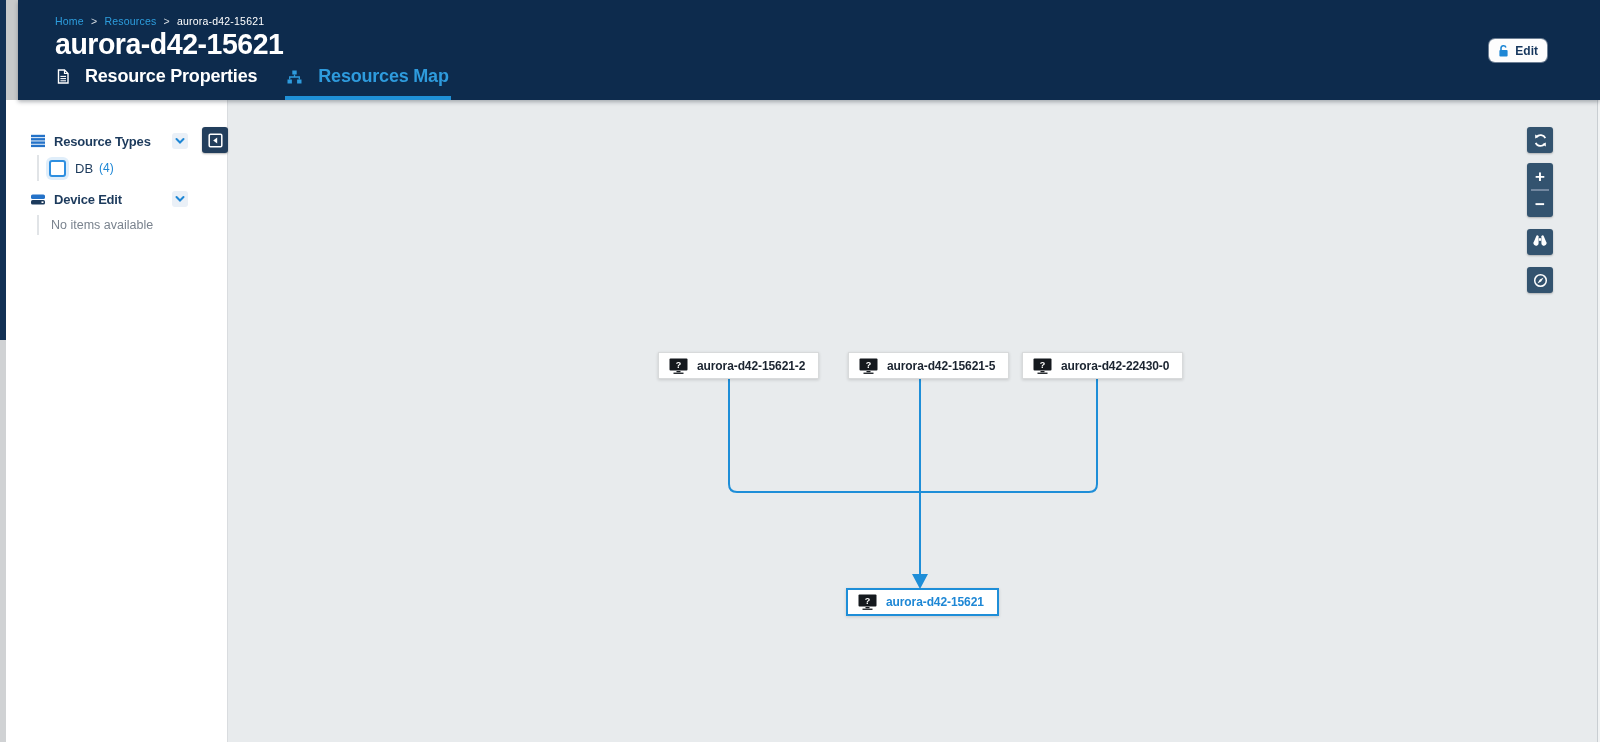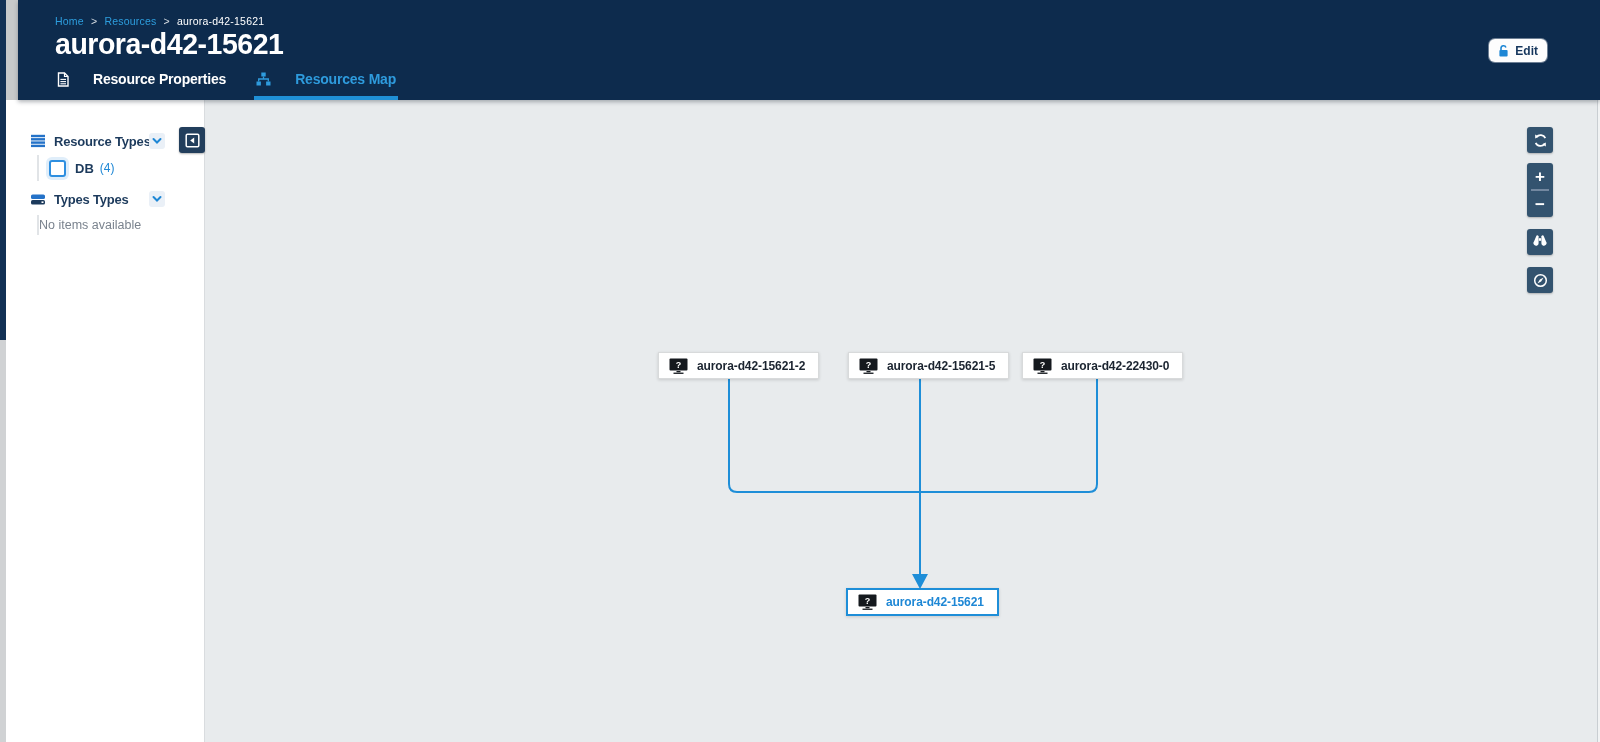--- a/index.html
+++ b/index.html
@@ -14,35 +14,35 @@
 
   
   .header { position:absolute; left:18px; right:0; top:0; height:100px; background:#0d2b4d; box-shadow:0 2px 4px rgba(40,50,60,.35); z-index:4; }
   .breadcrumb { position:absolute; left:37px; top:15px; font-size:10.5px; font-weight:normal; letter-spacing:.2px; color:#fff; }
   .breadcrumb .crumb-link { color:#2d9ede; cursor:pointer; }
   .breadcrumb .sep { color:#d7dde3; margin:0 4px; }
   .page-title { position:absolute; left:37px; top:27px; color:#ffffff; font-size:30px; font-weight:bold; letter-spacing:-.5px; transform:scaleX(.95); transform-origin:left top; white-space:nowrap; }
   .edit-btn { position:absolute; right:53px; top:39px; height:23px; padding:0 9px; background:#fdfdfd; border-radius:6px; display:flex; align-items:center; gap:6px; font-size:12px; font-weight:bold; color:#15365c; cursor:pointer; box-shadow:0 0 0 1px rgba(255,255,255,.4); }
 
   .tabs { position:absolute; left:37px; bottom:0; display:flex; gap:26px; align-items:flex-end; }
-  .tab { display:flex; align-items:center; gap:24px; padding:0 2px 9px 2px; border-bottom:4px solid transparent; font-size:14px; font-weight:bold; color:#ffffff; cursor:pointer; letter-spacing:-.2px; }
+  .tab { display:flex; align-items:center; gap:16px; padding:0 2px 9px 2px; border-bottom:4px solid transparent; font-size:18px; font-weight:bold; color:#ffffff; cursor:pointer; letter-spacing:-.2px; }
   .tab.active { color:#2e9bdd; border-bottom-color:#1f90d6; }
 
   
-  .sidebar { position:absolute; left:6px; top:100px; bottom:0; width:199px; background:#ffffff; border-right:1px solid #d9dcdf; padding-top:31px; z-index:3; }
+  .sidebar { position:absolute; left:6px; top:100px; bottom:0; width:222px; background:#ffffff; border-right:1px solid #d9dcdf; padding-top:31px; z-index:3; }
   .side-row { position:relative; display:flex; align-items:center; gap:8px; height:20px; padding-left:24px; cursor:pointer; }
   .side-row .lbl { font-size:13px; font-weight:bold; color:#1c3a5c; letter-spacing:-.2px; }
   .chev-btn { position:absolute; right:39px; top:2px; width:16px; height:16px; background:#eaf0f7; border-radius:3px; display:flex; align-items:center; justify-content:center; cursor:pointer; }
   .tree-branch { margin-left:31px; border-left:2px solid #e1e4e7; padding-left:10px; margin-top:4px; margin-bottom:2px; }
   .db-row { display:flex; align-items:center; gap:9px; height:26px; cursor:pointer; }
   .checkbox { width:17px; height:17px; border:2px solid #2e8fe0; border-radius:3px; background:#fff; box-shadow:0 0 0 3px rgba(46,143,224,.15); cursor:pointer; }
-  .db-label { font-size:13px; font-weight:bold; color:#1c3a5c; }
+  .db-label { font-size:13px; font-weight:normal; color:#1c3a5c; }
   .db-count { font-size:12px; color:#1e87d5; margin-left:-3px; }
   .device-row { margin-top:8px; }
-  .empty-branch { margin-left:31px; border-left:2px solid #e1e4e7; padding-left:0; margin-top:6px; height:20px; display:flex; align-items:center; }
+  .empty-branch { margin-left:31px; border-left:2px solid #e1e4e7; padding-left:12px; margin-top:6px; height:20px; display:flex; align-items:center; }
   .empty-text { font-size:12.5px; color:#7a838e; }
   .collapse-btn { position:absolute; top:27px; right:-1px; width:26px; height:26px; background:#223e5c; border-radius:3px; display:flex; align-items:center; justify-content:center; cursor:pointer; box-shadow:0 1px 2px rgba(0,0,0,.3); z-index:6; }
 
   
   .canvas { position:absolute; left:253px; top:100px; right:3px; bottom:0; background:#e8ebed; overflow:hidden; }
   .map-svg { position:absolute; left:0; top:0; }
 
   .node { position:absolute; height:27px; background:#ffffff; border:1px solid #d8dadb; box-shadow:0 1px 3px rgba(0,0,0,.15); display:flex; align-items:center; gap:9px; padding:0 13px 0 10px; font-size:12px; font-weight:bold; color:#1b2430; white-space:nowrap; cursor:pointer; letter-spacing:-.1px; }
   .node.root { height:28px; border:2px solid #1e8ed8; color:#1e87d5; }
 
@@ -139,21 +139,21 @@
     </div>
 
     <div class="side-row device-row">
       <span style="display:flex;">
         <svg width="16" height="13" viewBox="0 0 16 13">
           <rect x="1" y="1.5" width="14" height="4.6" rx="1.6" fill="#2472c8"></rect>
           <rect x="1" y="6.9" width="14" height="4.6" rx="1.6" fill="#1c3a5c"></rect>
           <rect x="11.5" y="8.4" width="2" height="1.6" fill="#ffffff"></rect>
         </svg>
       </span>
-      <span class="lbl">Types Types</span>
+      <span class="lbl">Device Edit</span>
       <span class="chev-btn">
         <svg width="12" height="12" viewBox="0 0 12 12">
           <path d="M2.5,4 L6,7.5 L9.5,4" fill="none" stroke="#1e87d5" stroke-width="2" stroke-linecap="round"></path>
         </svg>
       </span>
     </div>
 
     <div class="empty-branch">
       <span class="empty-text">No items available</span>
     </div>

